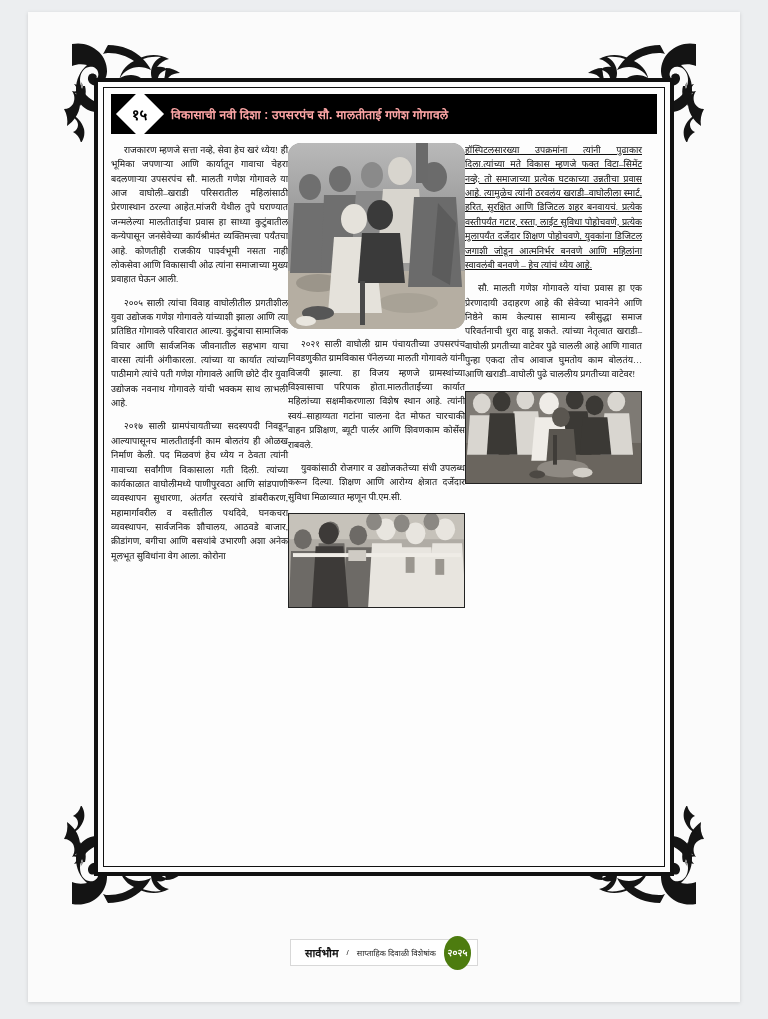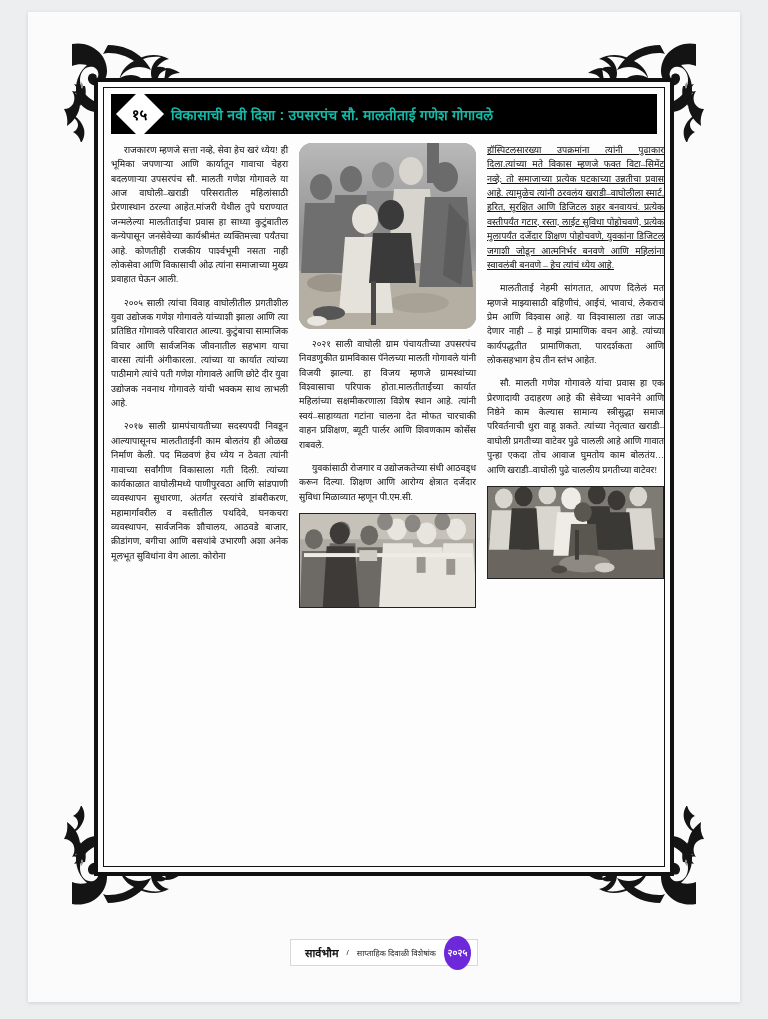--- a/index.html
+++ b/index.html
@@ -93,32 +93,32 @@
   }
   .page-number-badge span {
     transform: rotate(-45deg);
     color: #000;
     font-size: 15px;
     font-weight: bold;
     font-family: "Liberation Sans", sans-serif;
     line-height: 1;
   }
   .header-title {
-    color: #14b8a6;
-    font-size: 14px;
+    color: #fca5a5;
+    font-size: 12px;
     font-weight: bold;
     letter-spacing: 0.2px;
     white-space: nowrap;
     font-family: "Liberation Sans", sans-serif;
   }
 
   
   .columns {
     display: flex;
-    gap: 11px;
+    gap: 0;
     margin-top: 9px;
   }
   .col {
     width: 177px;
     flex: 0 0 177px;
   }
   p.body-text {
     margin: 0 0 9px 0;
     font-size: 9.1px;
     line-height: 1.58;
@@ -183,21 +183,21 @@
   }
   .footer-sub {
     font-size: 8px;
     color: #222;
     font-family: "Liberation Sans", sans-serif;
   }
   .footer-year {
     width: 27px;
     height: 34px;
     border-radius: 50%;
-    background: #6d28d9;
+    background: #4d7c0f;
     color: #fff;
     display: flex;
     align-items: center;
     justify-content: center;
     font-size: 9.5px;
     font-weight: bold;
     font-family: "Liberation Sans", sans-serif;
   }
 </style>
 </head>
@@ -313,21 +313,21 @@
                 <path d="M74 90h38l5 50H70z"></path>
               </g>
               <rect x="72" y="138" width="5" height="44" fill="#4a4a4a"></rect>
               <ellipse cx="30" cy="170" rx="16" ry="7" fill="#565656"></ellipse>
               <ellipse cx="18" cy="178" rx="10" ry="5" fill="#e9e6df"></ellipse>
               <rect x="128" y="0" width="12" height="40" fill="#6a6a6a"></rect>
             </svg>
           </div>
 
           <p class="body-text">२०२१ साली वाघोली ग्राम पंचायतीच्या उपसरपंच निवडणुकीत ग्रामविकास पॅनेलच्या मालती गोगावले यांनी विजयी झाल्या. हा विजय म्हणजे ग्रामस्थांच्या विश्वासाचा परिपाक होता.मालतीताईंच्या कार्यात महिलांच्या सक्षमीकरणाला विशेष स्थान आहे. त्यांनी स्वयं–साहाय्यता गटांना चालना देत मोफत चारचाकी वाहन प्रशिक्षण, ब्यूटी पार्लर आणि शिवणकाम कोर्सेस राबवले.</p>
-          <p class="body-text">युवकांसाठी रोजगार व उद्योजकतेच्या संधी आठवड्ध करून दिल्या. शिक्षण आणि आरोग्य क्षेत्रात दर्जेदार सुविधा मिळाव्यात म्हणून पी.एम.सी.</p>
+          <p class="body-text">युवकांसाठी रोजगार व उद्योजकतेच्या संधी उपलब्ध करून दिल्या. शिक्षण आणि आरोग्य क्षेत्रात दर्जेदार सुविधा मिळाव्यात म्हणून पी.एम.सी.</p>
 
           <div class="photo photo-bottom-left">
             <svg viewBox="0 0 177 95" preserveAspectRatio="xMidYMid slice" xmlns="http://www.w3.org/2000/svg">
               <rect width="177" height="95" fill="#b0aca5"></rect>
               <rect y="0" width="177" height="26" fill="#c6c2ba"></rect>
               <g fill="#6d6a66">
                 <ellipse cx="14" cy="26" rx="9" ry="10"></ellipse>
                   <path d="M2 38h26l4 57H0z"></path>
                 <ellipse cx="42" cy="18" rx="9" ry="10"></ellipse>
                   <path d="M30 30h26l4 65H27z"></path>
@@ -356,21 +356,20 @@
               <g fill="#9a968f">
                 <rect x="118" y="44" width="9" height="16"></rect>
                 <rect x="148" y="46" width="9" height="16"></rect>
               </g>
             </svg>
           </div>
         </div>
 
         <div class="col">
           <p class="body-text no-indent">हॉस्पिटलसारख्या उपक्रमांना त्यांनी पुढाकार दिला.त्यांच्या मते विकास म्हणजे फक्त विटा–सिमेंट नव्हे; तो समाजाच्या प्रत्येक घटकाच्या उन्नतीचा प्रवास आहे. त्यामुळेच त्यांनी ठरवलंय खराडी–वाघोलीला स्मार्ट, हरित, सुरक्षित आणि डिजिटल शहर बनवायचं. प्रत्येक वस्तीपर्यंत गटार, रस्ता, लाईट सुविधा पोहोचवणे, प्रत्येक मुलापर्यंत दर्जेदार शिक्षण पोहोचवणे, युवकांना डिजिटल जगाशी जोडून आत्मनिर्भर बनवणे आणि महिलांना स्वावलंबी बनवणे – हेच त्यांचं ध्येय आहे.</p>
-          <p class="body-text">मालतीताई नेहमी सांगतात, आपण दिलेलं मत म्हणजे माझ्यासाठी बहिणीचं, आईचं, भावाचं, लेकराचं प्रेम आणि विश्वास आहे. या विश्वासाला तडा जाऊ देणार नाही – हे माझं प्रामाणिक वचन आहे. त्यांच्या कार्यपद्धतीत प्रामाणिकता, पारदर्शकता आणि लोकसहभाग हेच तीन स्तंभ आहेत.</p>
           <p class="body-text">सौ. मालती गणेश गोगावले यांचा प्रवास हा एक प्रेरणादायी उदाहरण आहे की सेवेच्या भावनेने आणि निष्ठेने काम केल्यास सामान्य स्त्रीसुद्धा समाज परिवर्तनाची धुरा वाहू शकते. त्यांच्या नेतृत्वात खराडी–वाघोली प्रगतीच्या वाटेवर पुढे चालली आहे  आणि गावात पुन्हा एकदा तोच आवाज घुमतोय काम बोलतंय… आणि खराडी–वाघोली पुढे चाललीय प्रगतीच्या वाटेवर!</p>
 
           <div class="photo photo-bottom-right">
             <svg viewBox="0 0 177 93" preserveAspectRatio="xMidYMid slice" xmlns="http://www.w3.org/2000/svg">
               <rect width="177" height="93" fill="#7e7a74"></rect>
               <rect y="52" width="177" height="41" fill="#6a655e"></rect>
               <g fill="#d9d6d0">
                 <ellipse cx="16" cy="12" rx="9" ry="10"></ellipse>
                   <path d="M4 24h25l4 40H1z"></path>
                 <ellipse cx="60" cy="8" rx="9" ry="10"></ellipse>

